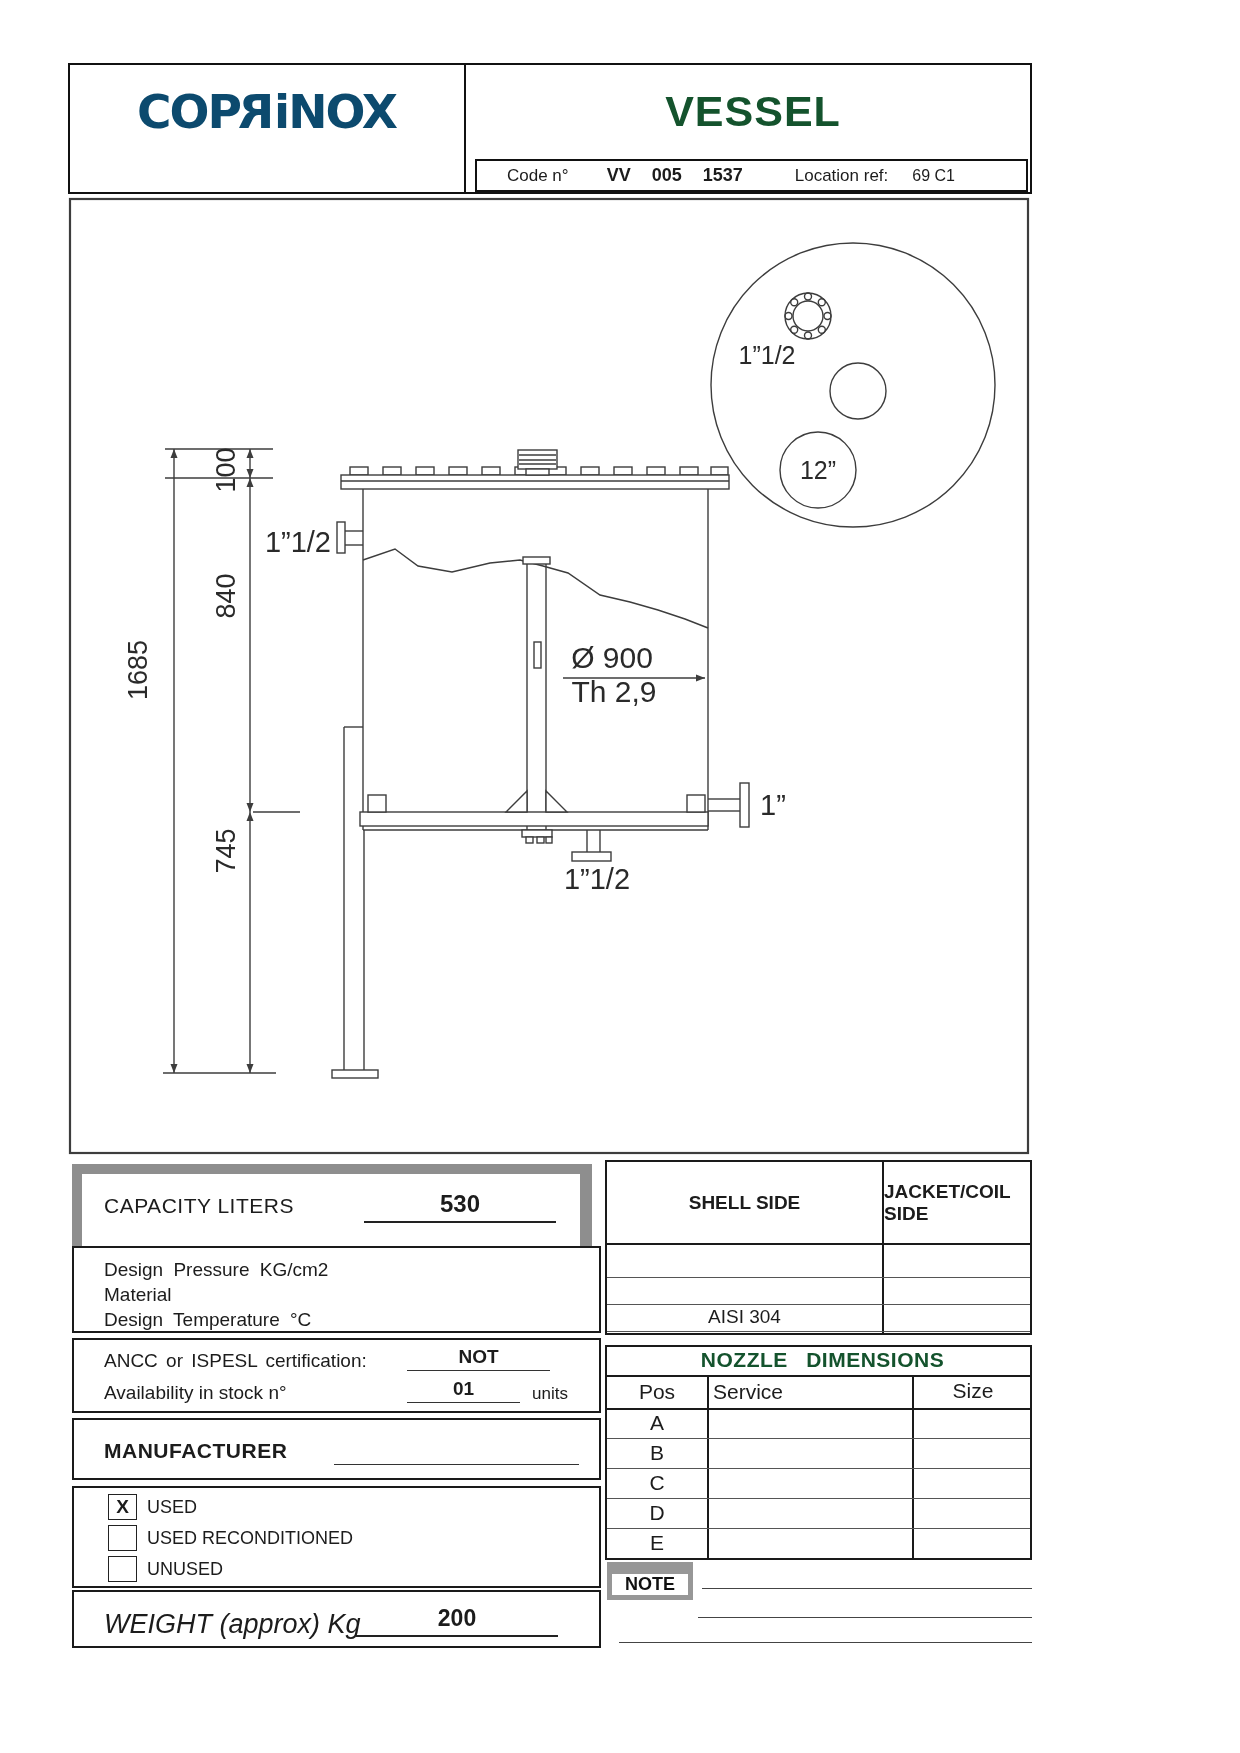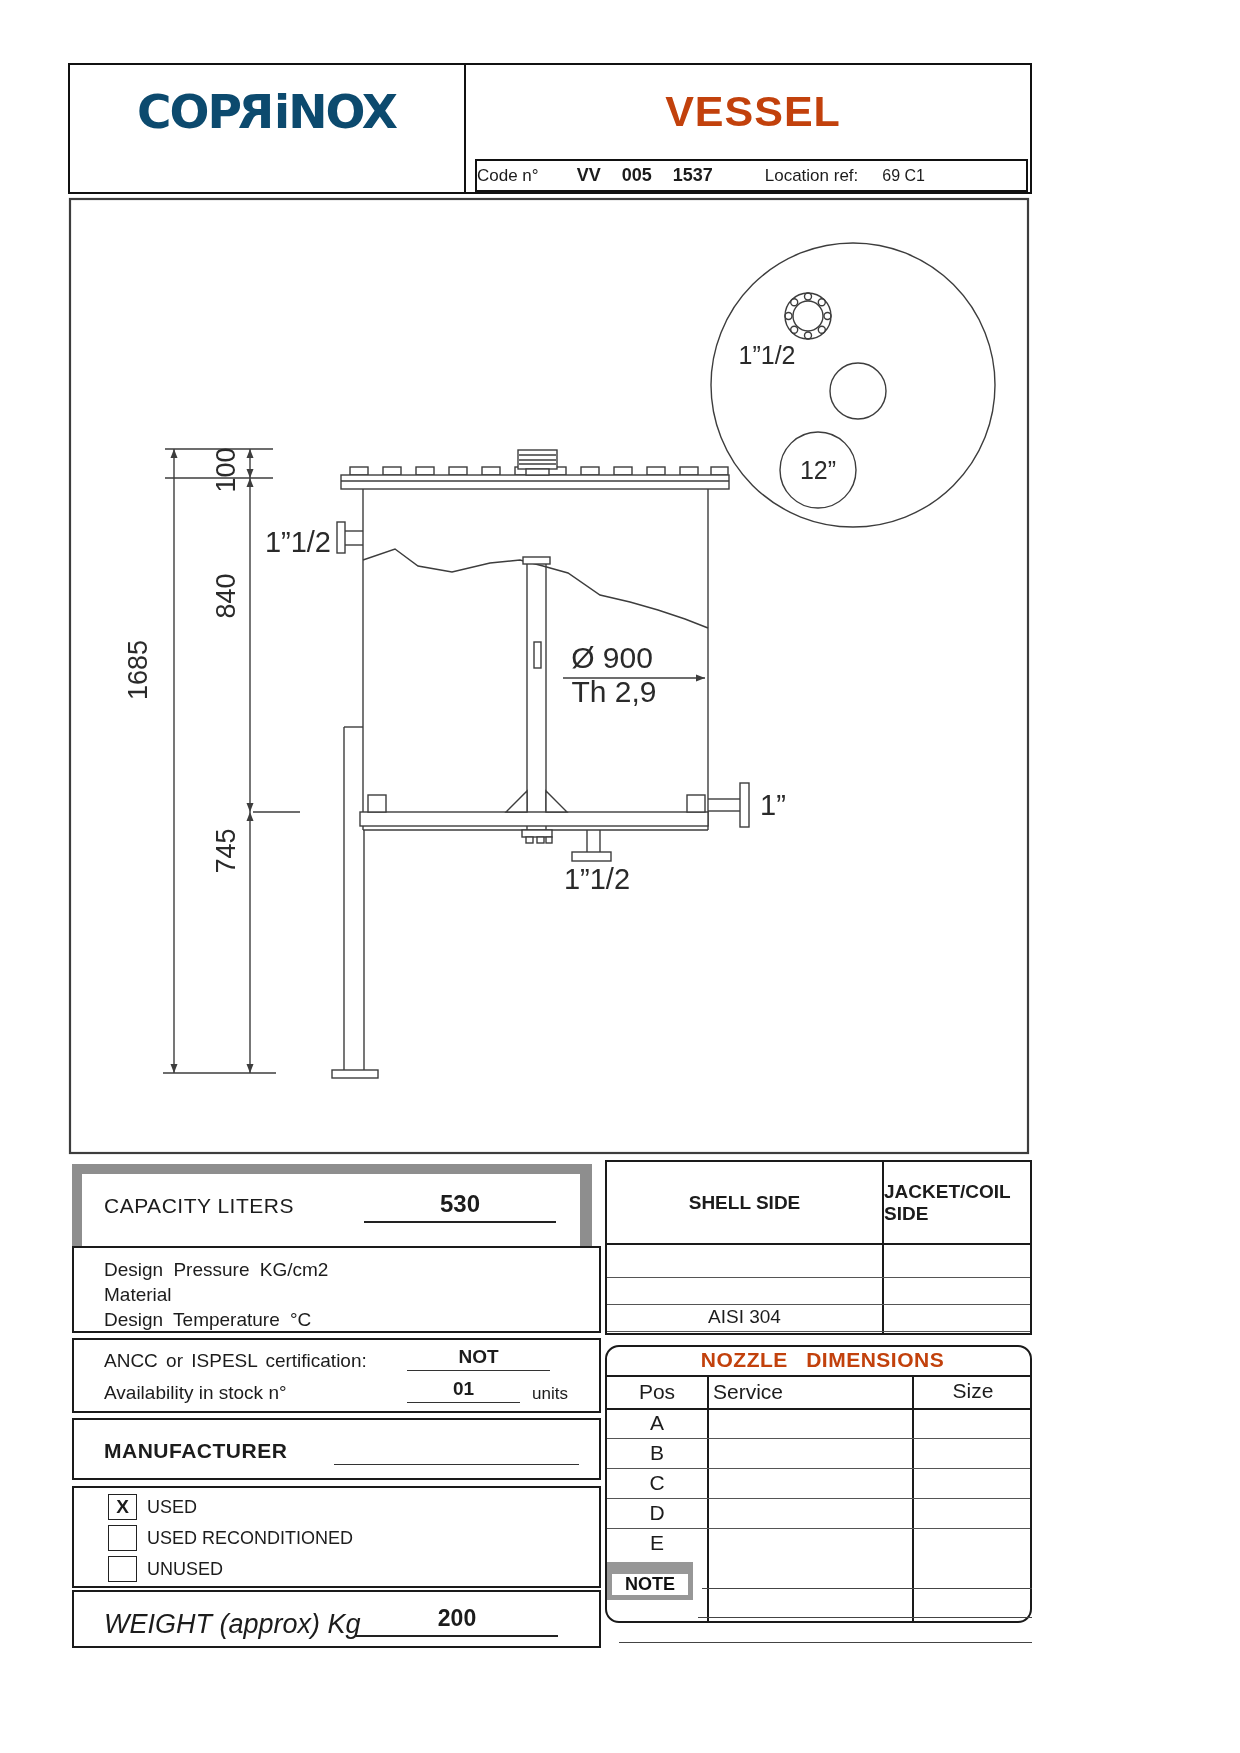--- a/index.html
+++ b/index.html
@@ -7,24 +7,24 @@
        font-family:"Liberation Sans",sans-serif;color:#1c1c1c;overflow:hidden;}
   .abs{position:absolute;box-sizing:border-box;}
   .box{position:absolute;box-sizing:border-box;border:2px solid #1a1a1a;background:#fff;}
   
   .hdr-outer{left:68px;top:63px;width:964px;height:131px;border:2px solid #111;}
   .hdr-div{left:464px;top:63px;width:2px;height:131px;background:#111;}
   .logo{left:68px;top:63px;width:397px;height:97px;display:flex;align-items:center;justify-content:center;
         font-family:"DejaVu Sans",sans-serif;font-weight:800;font-size:47px;letter-spacing:-2px;color:#0c4a6e;}
   .logo .flip{display:inline-block;transform:scaleX(-1);}
   .title{left:466px;top:63px;width:566px;height:97px;display:flex;align-items:center;justify-content:center;
-         font-weight:bold;font-size:43px;letter-spacing:1px;color:#c2410c;padding-left:8px;}
+         font-weight:bold;font-size:43px;letter-spacing:1px;color:#14532d;padding-left:8px;}
   .codebox{left:475px;top:159px;width:553px;height:33px;border:2px solid #111;background:#fff;
            display:flex;align-items:center;font-size:17px;}
-  .codebox .cl{text-align:right;}
+  .codebox .cl{margin-left:30px;text-align:right;}
   .codebox .cv{margin-left:38px;font-weight:bold;font-size:18px;word-spacing:16px;}
   .codebox .ll{margin-left:52px;}
   .codebox .lv{margin-left:24px;font-size:16px;}
   
   svg text{font-family:"Liberation Sans",sans-serif;fill:#2a2a2a;}
   
   .cap{left:72px;top:1164px;width:520px;height:98px;background:#8e8e8e;}
   .cap-inner{position:absolute;left:10px;top:10px;right:12px;bottom:10px;background:#fff;}
   .cap-label{position:absolute;left:22px;top:20px;font-size:21px;letter-spacing:.5px;}
   .cap-value{position:absolute;left:282px;top:16px;width:192px;text-align:center;font-weight:bold;
@@ -53,21 +53,21 @@
                font-size:23px;border-bottom:2.5px solid #222;padding-bottom:3px;}
   
   .shell{left:605px;top:1160px;width:427px;height:175px;}
   .shell .vdiv{position:absolute;left:275px;top:0;bottom:0;width:2px;background:#1a1a1a;}
   .shell .hd{position:absolute;top:0;height:81px;display:flex;align-items:center;justify-content:center;
              font-weight:bold;font-size:19px;}
   .shell .hl{left:0;width:275px;} .shell .hr{left:277px;right:0;}
   .shell .l2{position:absolute;left:0;right:0;height:2px;background:#1a1a1a;}
   .shell .l1{position:absolute;left:0;right:0;height:1px;background:#555;}
   .shell .aisi{position:absolute;left:0;width:275px;top:144px;text-align:center;font-size:19px;}
-  .noz{left:605px;top:1345px;width:427px;height:278px;border-radius:14px;}
+  .noz{left:605px;top:1345px;width:427px;height:215px;}
   .noz .title{position:static;display:block;height:28px;line-height:26px;text-align:center;font-size:21px;
               word-spacing:12px;border-bottom:2px solid #1a1a1a;width:auto;letter-spacing:.5px;}
   .noz .hrow{position:absolute;left:0;right:0;top:28px;height:33px;border-bottom:2px solid #1a1a1a;font-size:21px;}
   .noz .pos-h{position:absolute;left:0;width:100px;text-align:center;top:5px;}
   .noz .svc-h{position:absolute;left:106px;top:5px;}
   .noz .size-h{position:absolute;left:305px;width:122px;text-align:center;top:4px;font-size:21px;}
   .noz .v1{position:absolute;left:100px;top:28px;bottom:0;width:1.5px;background:#1a1a1a;}
   .noz .v2{position:absolute;left:305px;top:28px;bottom:0;width:1.5px;background:#1a1a1a;}
   .noz .r{position:absolute;left:0;right:0;height:30px;}
   .noz .r .p{position:absolute;left:0;width:100px;text-align:center;top:3px;font-size:21px;}

